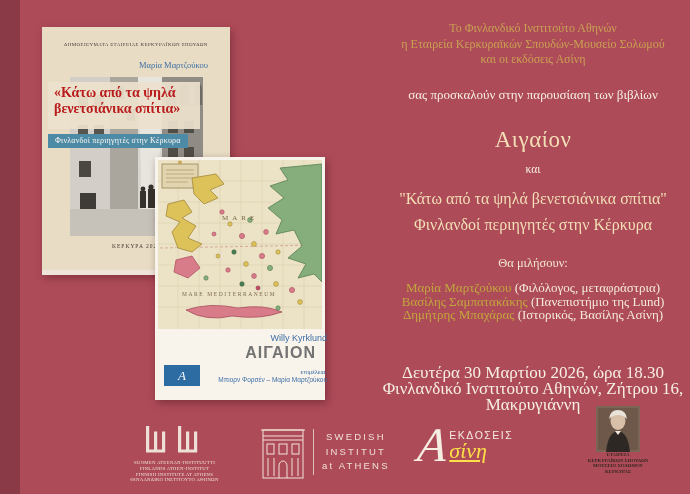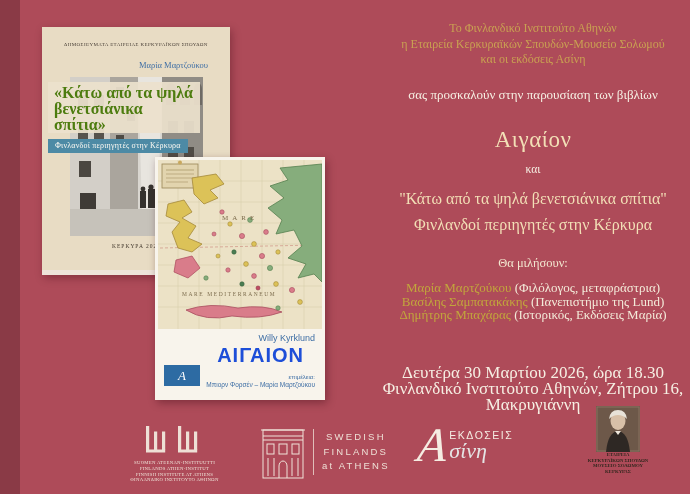--- a/index.html
+++ b/index.html
@@ -27,35 +27,35 @@
     background:#e8dcc4; box-shadow:2px 3px 8px rgba(60,10,20,.35);
     border-bottom:5px solid #eee4da;
   }
   .book1 .series{position:absolute; top:15px; left:0; width:100%; text-align:center;
     font-size:5px; letter-spacing:.4px; color:#4a4038;}
   .book1 .author{position:absolute; top:33px; right:22px;
     font-size:8.5px; color:#3f6fa5;}
   .book1 .photo{position:absolute; left:28px; top:50px;}
   .book1 .overlay{position:absolute; left:6px; top:55px; width:152px; text-align:left;}
   .book1 .cover-title{display:inline-block; background:rgba(236,225,204,.93);
-    color:#4d7c0f; font-weight:bold; font-size:16px; line-height:16px; padding:3px 6px 0;}
+    color:#b91c1c; font-weight:bold; font-size:14px; line-height:16px; padding:3px 6px 12px;}
   .book1 .cover-subtitle{display:inline-block; margin-top:2px; background:#4d8aa5;
     color:#fdfaf3; font-size:8px; padding:2.5px 7px; letter-spacing:.2px;}
   .book1 .imprint{position:absolute; top:216px; left:28px; width:133px; text-align:center;
     font-size:5.5px; letter-spacing:1px; color:#443a2e;}
   
   .book2{
     position:absolute; left:135px; top:157px; width:170px; height:243px;
     background:#f8f4ec; box-shadow:2px 3px 8px rgba(60,10,20,.4);
     font-family:"Liberation Sans", sans-serif;
   }
   .book2 .map{position:absolute; left:3px; top:3px;}
-  .book2 .panel{position:absolute; left:0; top:172px; width:100%; text-align:right;}
+  .book2 .panel{position:absolute; left:12px; top:172px; width:100%; text-align:right;}
   .book2 .author2{padding-right:10px; font-size:9px; color:#3f6fa5; margin-top:4px;}
-  .book2 .title2{padding-right:21px; font-size:20px; font-weight:bold; color:#1d4ed8;
+  .book2 .title2{padding-right:21px; font-size:16px; font-weight:bold; color:#737373;
     letter-spacing:1px; margin-top:1px;}
   .book2 .editors-label{padding-right:10px; font-size:6px; color:#3f6fa5; margin-top:7px;}
   .book2 .editors{padding-right:10px; font-size:6.5px; color:#3f6fa5; margin-top:1px;}
   .book2 .pubbox{position:absolute; left:9px; bottom:14px; width:36px; height:21px;
     background:#2d6ba3; color:#fff; display:flex; align-items:center; justify-content:center;}
   .book2 .pubbox .a{font-family:"Liberation Serif",serif; font-style:italic; font-size:13px; line-height:13px;}
   
   .flogo{position:absolute; color:#eee0d6;}
   .logo-fin{left:92px; top:426px; width:125px; text-align:center;}
   .logo-fin .lines{margin-top:3px; font-family:"Liberation Serif",serif;
@@ -64,21 +64,21 @@
   .logo-swe .divider{width:1px; height:46px; background:rgba(240,228,218,.75); margin:0 8px 0 7px;}
   .logo-swe .lines{font-family:"Liberation Sans",sans-serif; font-size:9.5px;
     letter-spacing:2.2px; line-height:14.5px; text-align:center;}
   .logo-asini{left:398px; top:423px; display:flex; align-items:flex-start;}
   .logo-asini .biga{font-family:"Liberation Serif",serif; font-style:italic;
     font-size:48px; line-height:44px; transform:skewX(-6deg); color:#f5ece2;}
   .logo-asini .col{margin-left:2px; margin-top:6px; text-align:left;}
   .logo-asini .ekdoseis{font-family:Liberation Sans, sans-serif; font-size:10.5px;
     letter-spacing:1.5px; color:#f5ece2;}
   .logo-asini .rest{font-family:"Liberation Serif",serif; font-style:italic;
-    font-size:22px; line-height:20px; color:#e5e5e5;}
+    font-size:22px; line-height:20px; color:#fde047;text-decoration:underline;}
   .logo-solomos{left:556px; top:406px; width:84px; text-align:center;}
   .logo-solomos .lines{margin-top:-4px; font-family:"Liberation Serif",serif;
     font-size:4.8px; line-height:5.5px; color:#33271e; font-weight:bold;}
   
   .map-label-big{font-family:"Liberation Serif",serif; font-size:7px; letter-spacing:4px; fill:#7d6d4e;}
   .map-label-small{font-family:"Liberation Serif",serif; font-size:5.5px; letter-spacing:1.6px; fill:#7d6d4e;}
 </style>
 </head>
 <body>
 
@@ -99,21 +99,21 @@
   <div class="cblock title-sub">
     <div>"Κάτω από τα ψηλά βενετσιάνικα σπίτια"</div>
     <div>Φινλανδοί περιηγητές στην Κέρκυρα</div>
   </div>
 
   <div class="cblock speakers-heading">Θα μιλήσουν:</div>
 
   <div class="cblock speakers">
     <div><span class="name">Μαρία Μαρτζούκου</span> <span class="affil">(Φιλόλογος, μεταφράστρια)</span></div>
     <div><span class="name">Βασίλης Σαμπατακάκης</span> <span class="affil">(Πανεπιστήμιο της Lund)</span></div>
-    <div><span class="name">Δημήτρης Μπαχάρας</span> <span class="affil">(Ιστορικός, Εκδόσεις Μαρία)</span></div>
+    <div><span class="name">Δημήτρης Μπαχάρας</span> <span class="affil">(Ιστορικός, Βασίλης Ασίνη)</span></div>
   </div>
 
   <div class="cblock event-when">
     <div>Δευτέρα 30 Μαρτίου 2026, ώρα 18.30</div>
     <div>Φινλανδικό Ινστιτούτο Αθηνών, Ζήτρου 16, Μακρυγιάννη</div>
   </div>
 
   <div class="book1">
     <div class="series">ΔΗΜΟΣΙΕΥΜΑΤΑ ΕΤΑΙΡΕΙΑΣ ΚΕΡΚΥΡΑΪΚΩΝ ΣΠΟΥΔΩΝ</div>
     <div class="author">Μαρία Μαρτζούκου</div>
@@ -269,21 +269,21 @@
         <line x1="8" y1="34" x2="8" y2="52"></line>
         <line x1="14" y1="34" x2="14" y2="52"></line>
         <line x1="32" y1="34" x2="32" y2="52"></line>
         <line x1="38" y1="34" x2="38" y2="52"></line>
         <path d="M19,54 v-12 a4,5 0 0 1 8,0 v12"></path>
       </g>
     </svg>
     <div class="divider"></div>
     <div class="lines">
       <div>SWEDISH</div>
-      <div>FINLANDS</div>
+      <div>INSTITUT</div>
       <div>at ATHENS</div>
     </div>
   </div>
 
   <div class="flogo logo-asini">
     <span class="biga">Α</span>
     <div class="col">
       <div class="ekdoseis">ΕΚΔΟΣΕΙΣ</div>
       <div class="rest">σίνη</div>
     </div>

